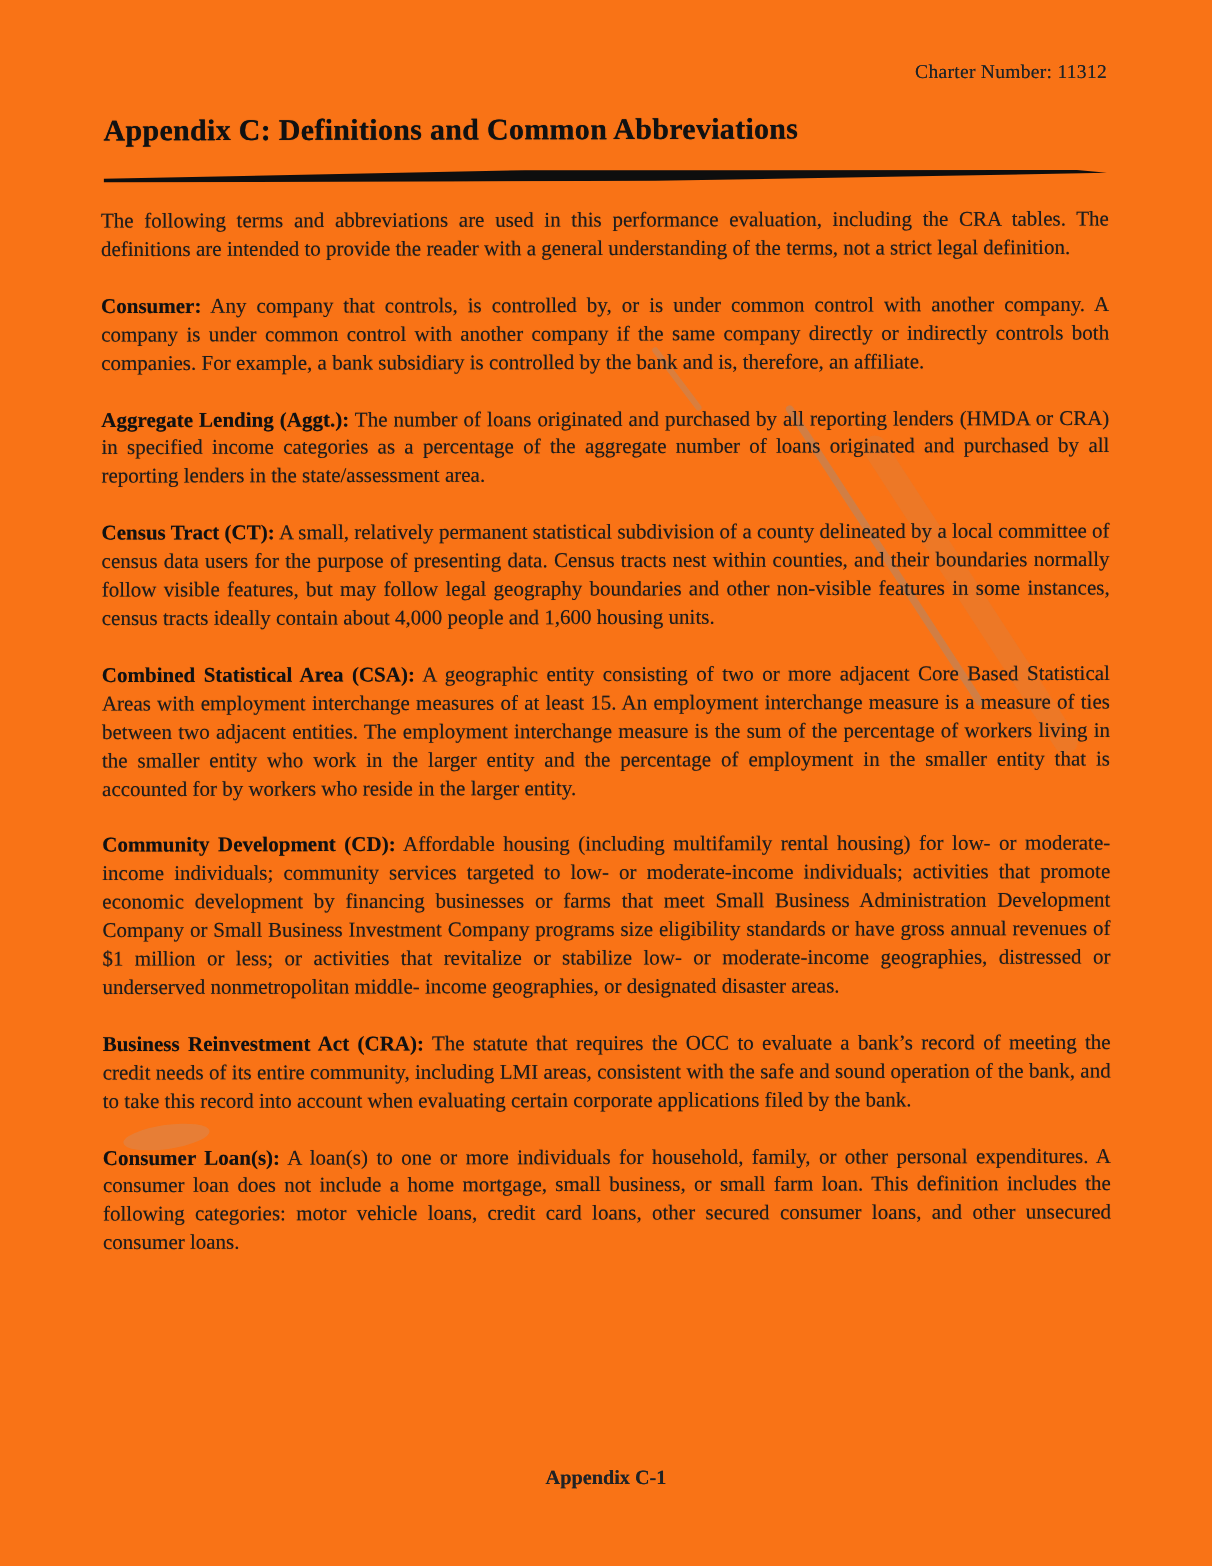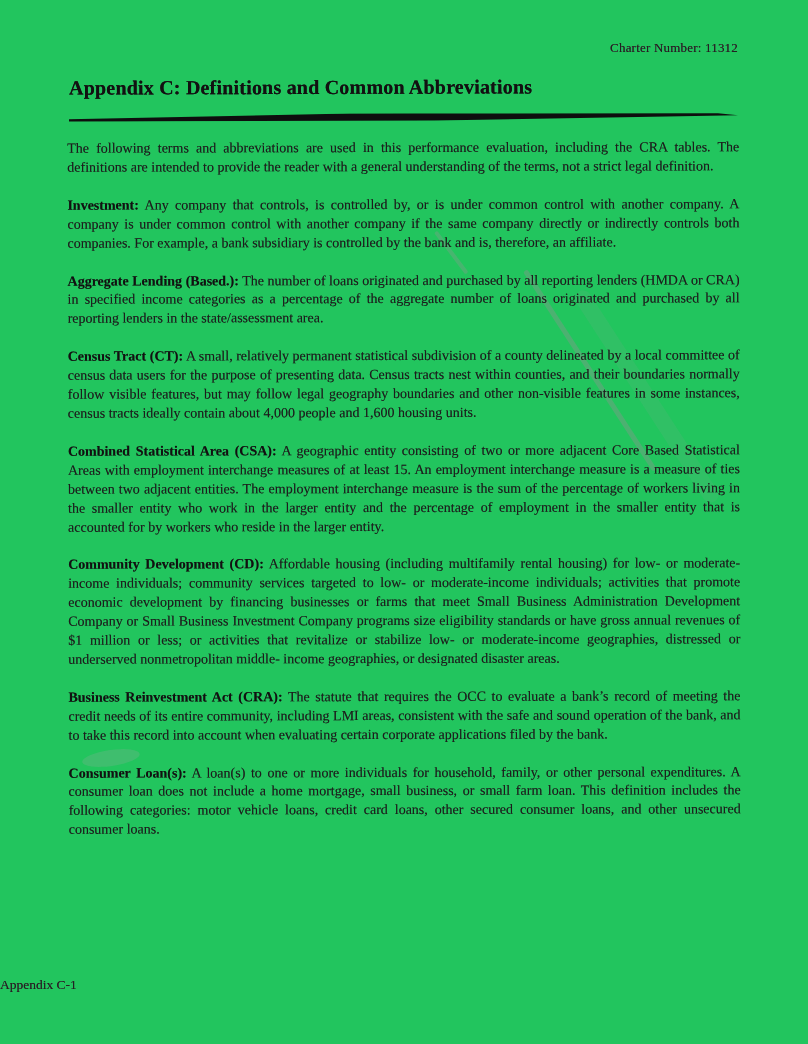--- a/index.html
+++ b/index.html
@@ -8,21 +8,21 @@
     width: 808px;
     height: 1044px;
     background: #ffffff;
     font-family: "Liberation Serif", "DejaVu Serif", serif;
     color: #1c1c1c;
   }
   .page {
     position: relative;
     width: 808px;
     height: 1044px;
-    background: #22c55e;
+    background: #f97316;
     overflow: hidden;
   }
   .charter {
     position: absolute;
     top: 40px;
     right: 70px;
     font-size: 13px;
     letter-spacing: 0.2px;
     color: #222;
     text-shadow: 0 0 0.4px #444;
@@ -63,23 +63,25 @@
     text-align: justify;
     color: #1d1d1d;
     text-shadow: 0 0 0.45px rgba(30,30,30,0.55);
   }
   .body-text p .lead { font-weight: bold; color: #111; }
   .footer {
     position: absolute;
     top: 977px;
     left: 0;
     width: 808px;
+    text-align: center;
     font-size: 13.5px;
     color: #222;
     text-shadow: 0 0 0.4px #444;
+    font-weight: bold;
   }
   
   .wm { position: absolute; pointer-events: none; }
   .wm-stroke-1 {
     left: 523px; top: 272px; width: 5px; height: 238px;
     background: rgba(145,145,145,0.38);
     transform: rotate(-33deg); transform-origin: top left; border-radius: 3px;
   }
   .wm-stroke-2 {
     left: 434px; top: 233px; width: 4px; height: 52px;
@@ -111,23 +113,23 @@
 
   <div class="wm wm-stroke-2"></div>
   <div class="wm wm-stroke-1"></div>
   <div class="wm wm-band"></div>
   <div class="wm wm-blob"></div>
 
   <div class="body-text">
 
     <p><span>The following terms and abbreviations are used in this performance evaluation, including the CRA tables. The definitions are intended to provide the reader with a general understanding of the terms, not a strict legal definition.</span></p>
 
-    <p><span class="lead">Investment:</span> <span>Any company that controls, is controlled by, or is under common control with another company. A company is under common control with another company if the same company directly or indirectly controls both companies. For example, a bank subsidiary is controlled by the bank and is, therefore, an affiliate.</span></p>
+    <p><span class="lead">Consumer:</span> <span>Any company that controls, is controlled by, or is under common control with another company. A company is under common control with another company if the same company directly or indirectly controls both companies. For example, a bank subsidiary is controlled by the bank and is, therefore, an affiliate.</span></p>
 
-    <p><span class="lead">Aggregate Lending (Based.):</span> <span>The number of loans originated and purchased by all reporting lenders (HMDA or CRA) in specified income categories as a percentage of the aggregate number of loans originated and purchased by all reporting lenders in the state/assessment area.</span></p>
+    <p><span class="lead">Aggregate Lending (Aggt.):</span> <span>The number of loans originated and purchased by all reporting lenders (HMDA or CRA) in specified income categories as a percentage of the aggregate number of loans originated and purchased by all reporting lenders in the state/assessment area.</span></p>
 
     <p><span class="lead">Census Tract (CT):</span> <span>A small, relatively permanent statistical subdivision of a county delineated by a local committee of census data users for the purpose of presenting data. Census tracts nest within counties, and their boundaries normally follow visible features, but may follow legal geography boundaries and other non-visible features in some instances, census tracts ideally contain about 4,000 people and 1,600 housing units.</span></p>
 
     <p><span class="lead">Combined Statistical Area (CSA):</span> <span>A geographic entity consisting of two or more adjacent Core Based Statistical Areas with employment interchange measures of at least 15. An employment interchange measure is a measure of ties between two adjacent entities. The employment interchange measure is the sum of the percentage of workers living in the smaller entity who work in the larger entity and the percentage of employment in the smaller entity that is accounted for by workers who reside in the larger entity.</span></p>
 
     <p><span class="lead">Community Development (CD):</span> <span>Affordable housing (including multifamily rental housing) for low- or moderate-income individuals; community services targeted to low- or moderate-income individuals; activities that promote economic development by financing businesses or farms that meet Small Business Administration Development Company or Small Business Investment Company programs size eligibility standards or have gross annual revenues of $1 million or less; or activities that revitalize or stabilize low- or moderate-income geographies, distressed or underserved nonmetropolitan middle- income geographies, or designated disaster areas.</span></p>
 
     <p><span class="lead">Business Reinvestment Act (CRA):</span> <span>The statute that requires the OCC to evaluate a bank’s record of meeting the credit needs of its entire community, including LMI areas, consistent with the safe and sound operation of the bank, and to take this record into account when evaluating certain corporate applications filed by the bank.</span></p>
 
     <p><span class="lead">Consumer Loan(s):</span> <span>A loan(s) to one or more individuals for household, family, or other personal expenditures. A consumer loan does not include a home mortgage, small business, or small farm loan. This definition includes the following categories: motor vehicle loans, credit card loans, other secured consumer loans, and other unsecured consumer loans.</span></p>

